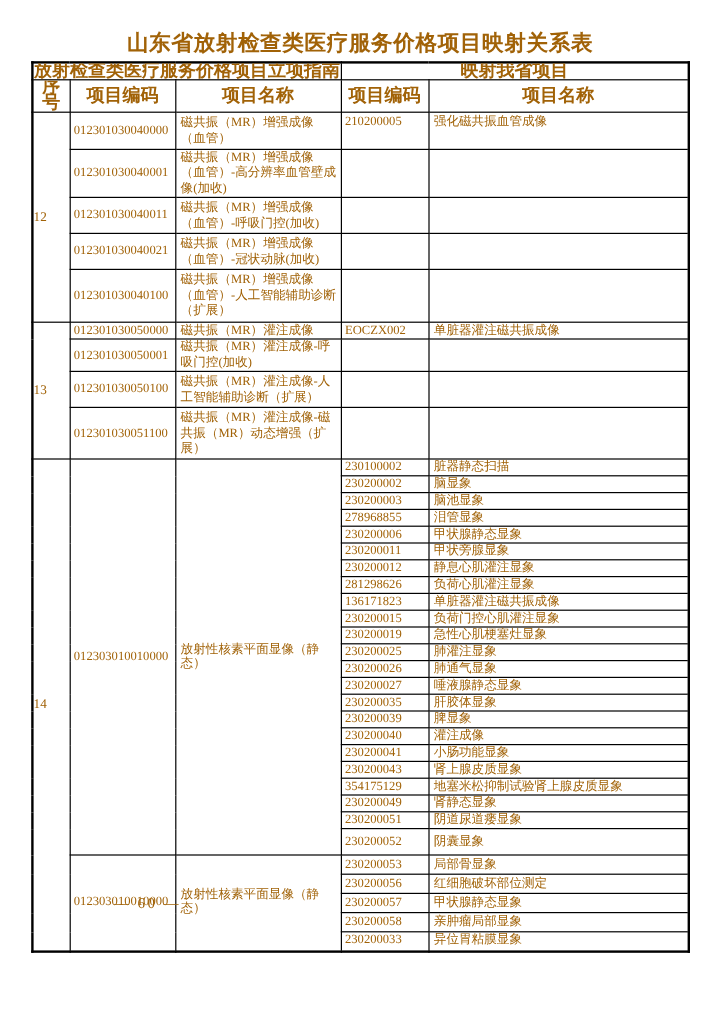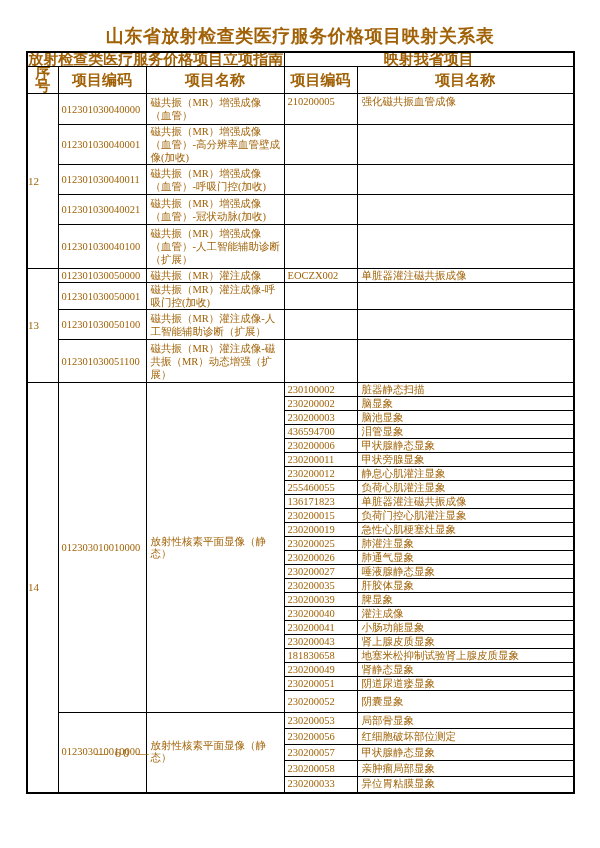--- a/index.html
+++ b/index.html
@@ -151,37 +151,37 @@
     </tr>
     <tr class="mrow" style="height:14px">
       <td class="code">230200002</td>
       <td class="name">脑显象</td>
     </tr>
     <tr class="mrow" style="height:14px">
       <td class="code">230200003</td>
       <td class="name">脑池显象</td>
     </tr>
     <tr class="mrow" style="height:14px">
-      <td class="code">436594700</td>
+      <td class="code">278968855</td>
       <td class="name">泪管显象</td>
     </tr>
     <tr class="mrow" style="height:14px">
       <td class="code">230200006</td>
       <td class="name">甲状腺静态显象</td>
     </tr>
     <tr class="mrow" style="height:14px">
       <td class="code">230200011</td>
       <td class="name">甲状旁腺显象</td>
     </tr>
     <tr class="mrow" style="height:14px">
       <td class="code">230200012</td>
       <td class="name">静息心肌灌注显象</td>
     </tr>
     <tr class="mrow" style="height:14px">
-      <td class="code">255460055</td>
+      <td class="code">281298626</td>
       <td class="name">负荷心肌灌注显象</td>
     </tr>
     <tr class="mrow" style="height:14px">
       <td class="code">136171823</td>
       <td class="name">单脏器灌注磁共振成像</td>
     </tr>
     <tr class="mrow" style="height:14px">
       <td class="code">230200015</td>
       <td class="name">负荷门控心肌灌注显象</td>
     </tr>
@@ -215,21 +215,21 @@
     </tr>
     <tr class="mrow" style="height:14px">
       <td class="code">230200041</td>
       <td class="name">小肠功能显象</td>
     </tr>
     <tr class="mrow" style="height:14px">
       <td class="code">230200043</td>
       <td class="name">肾上腺皮质显象</td>
     </tr>
     <tr class="mrow" style="height:14px">
-      <td class="code">181830658</td>
+      <td class="code">354175129</td>
       <td class="name">地塞米松抑制试验肾上腺皮质显象</td>
     </tr>
     <tr class="mrow" style="height:14px">
       <td class="code">230200049</td>
       <td class="name">肾静态显象</td>
     </tr>
     <tr class="mrow" style="height:14px">
       <td class="code">230200051</td>
       <td class="name">阴道尿道瘘显象</td>
     </tr>

